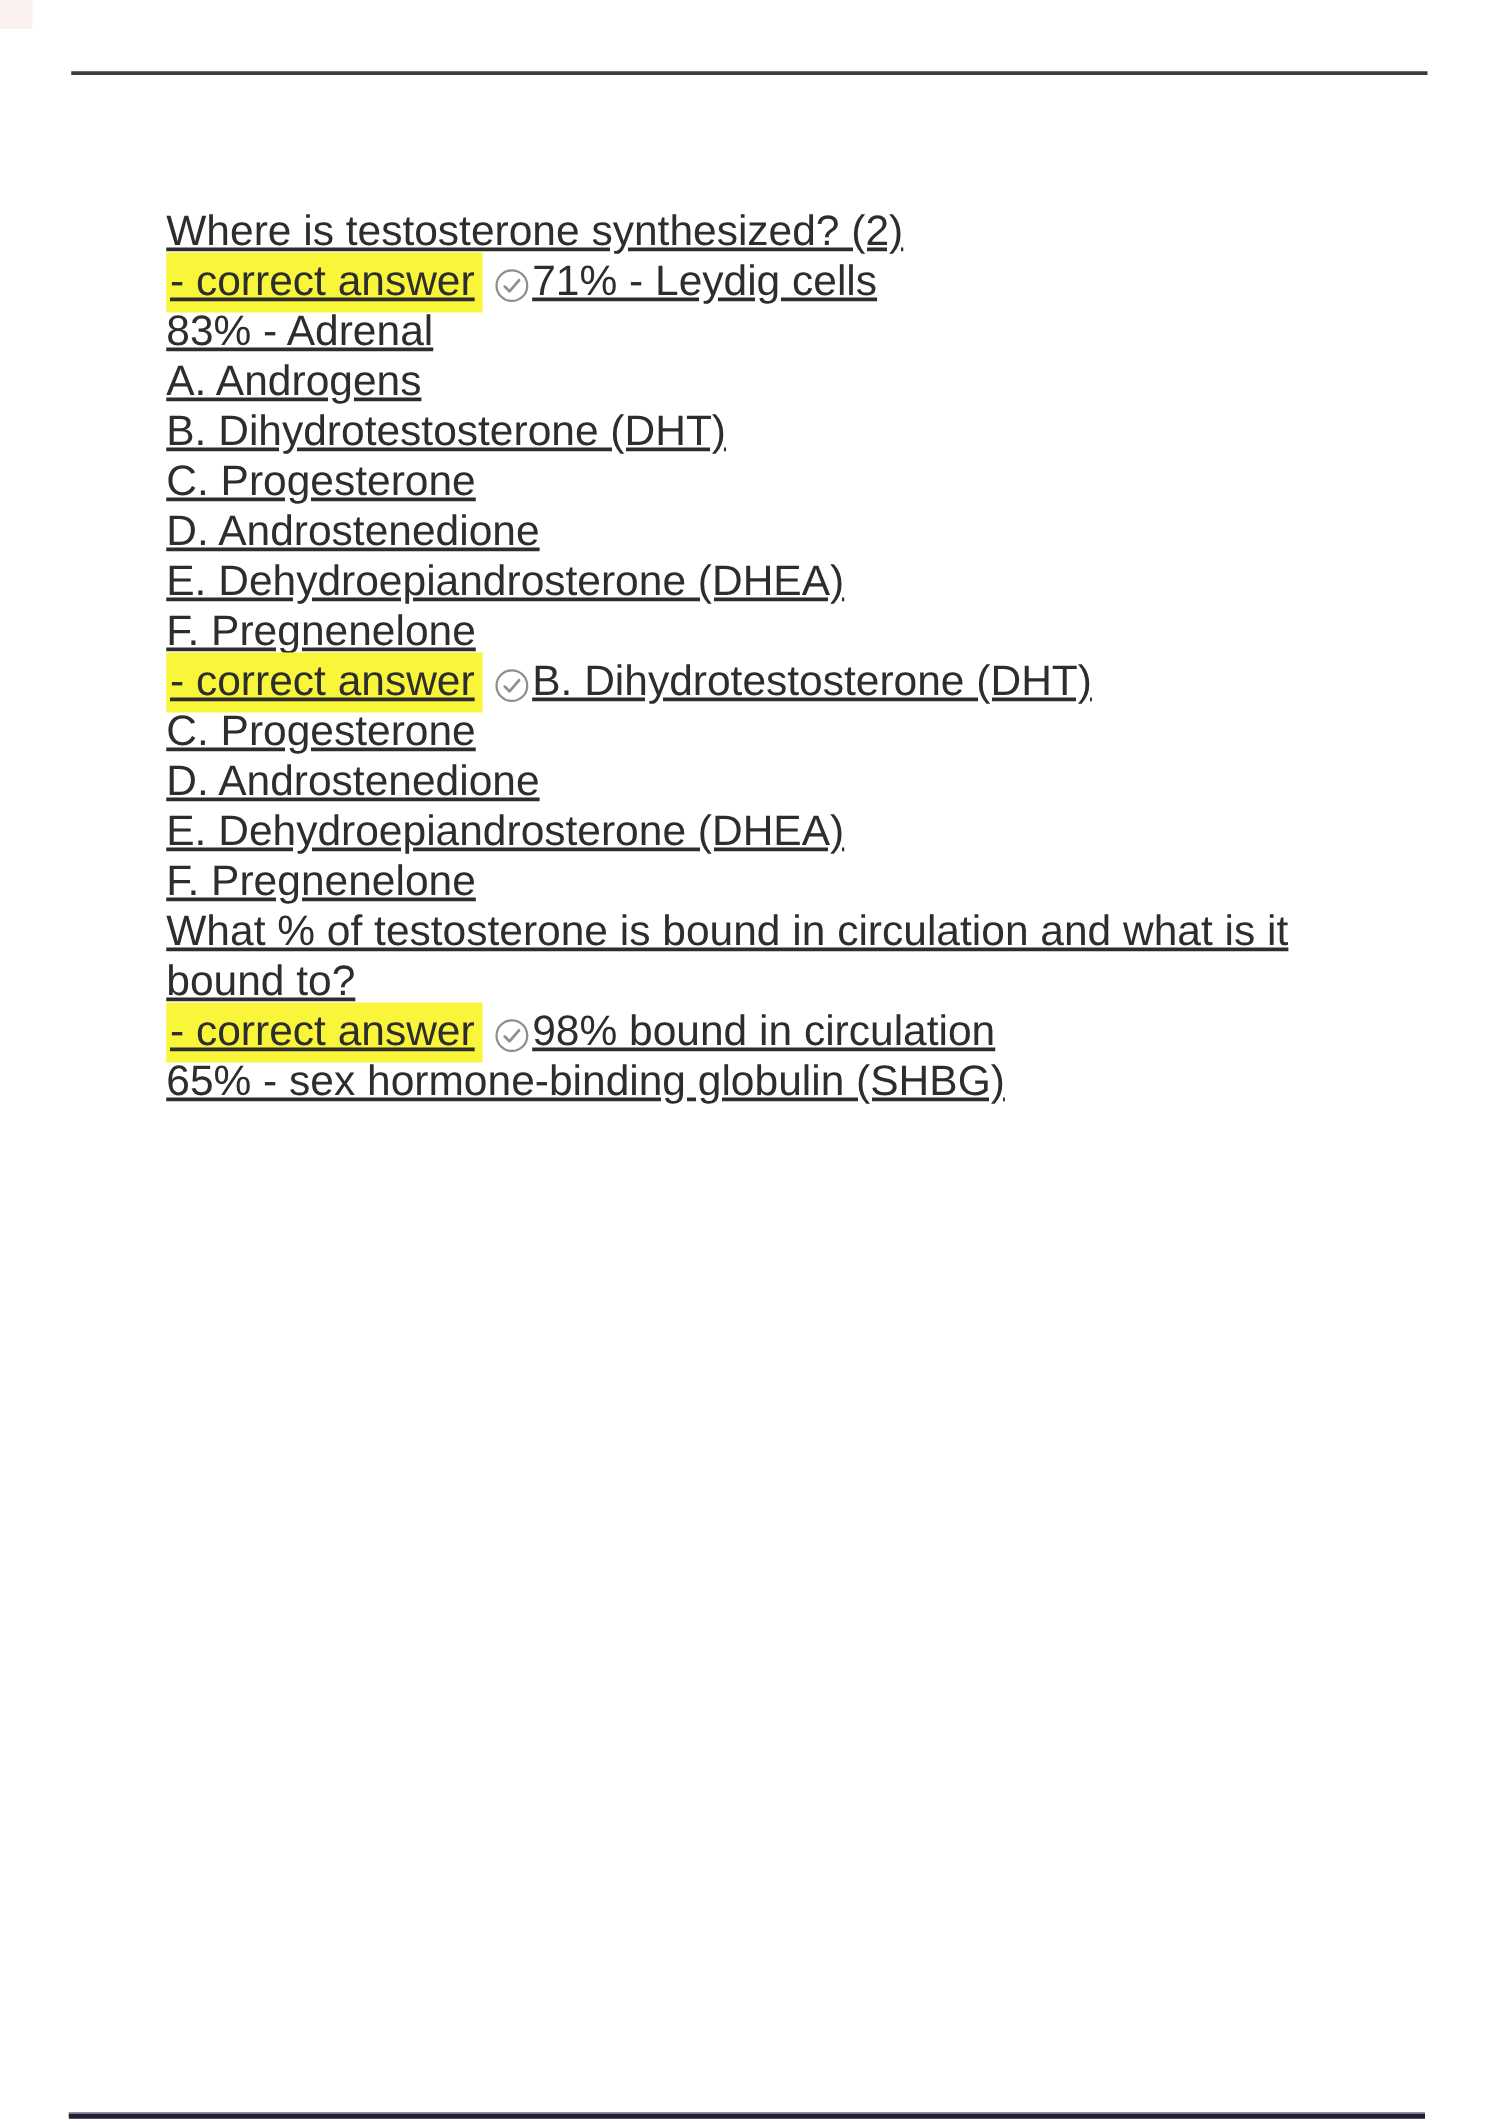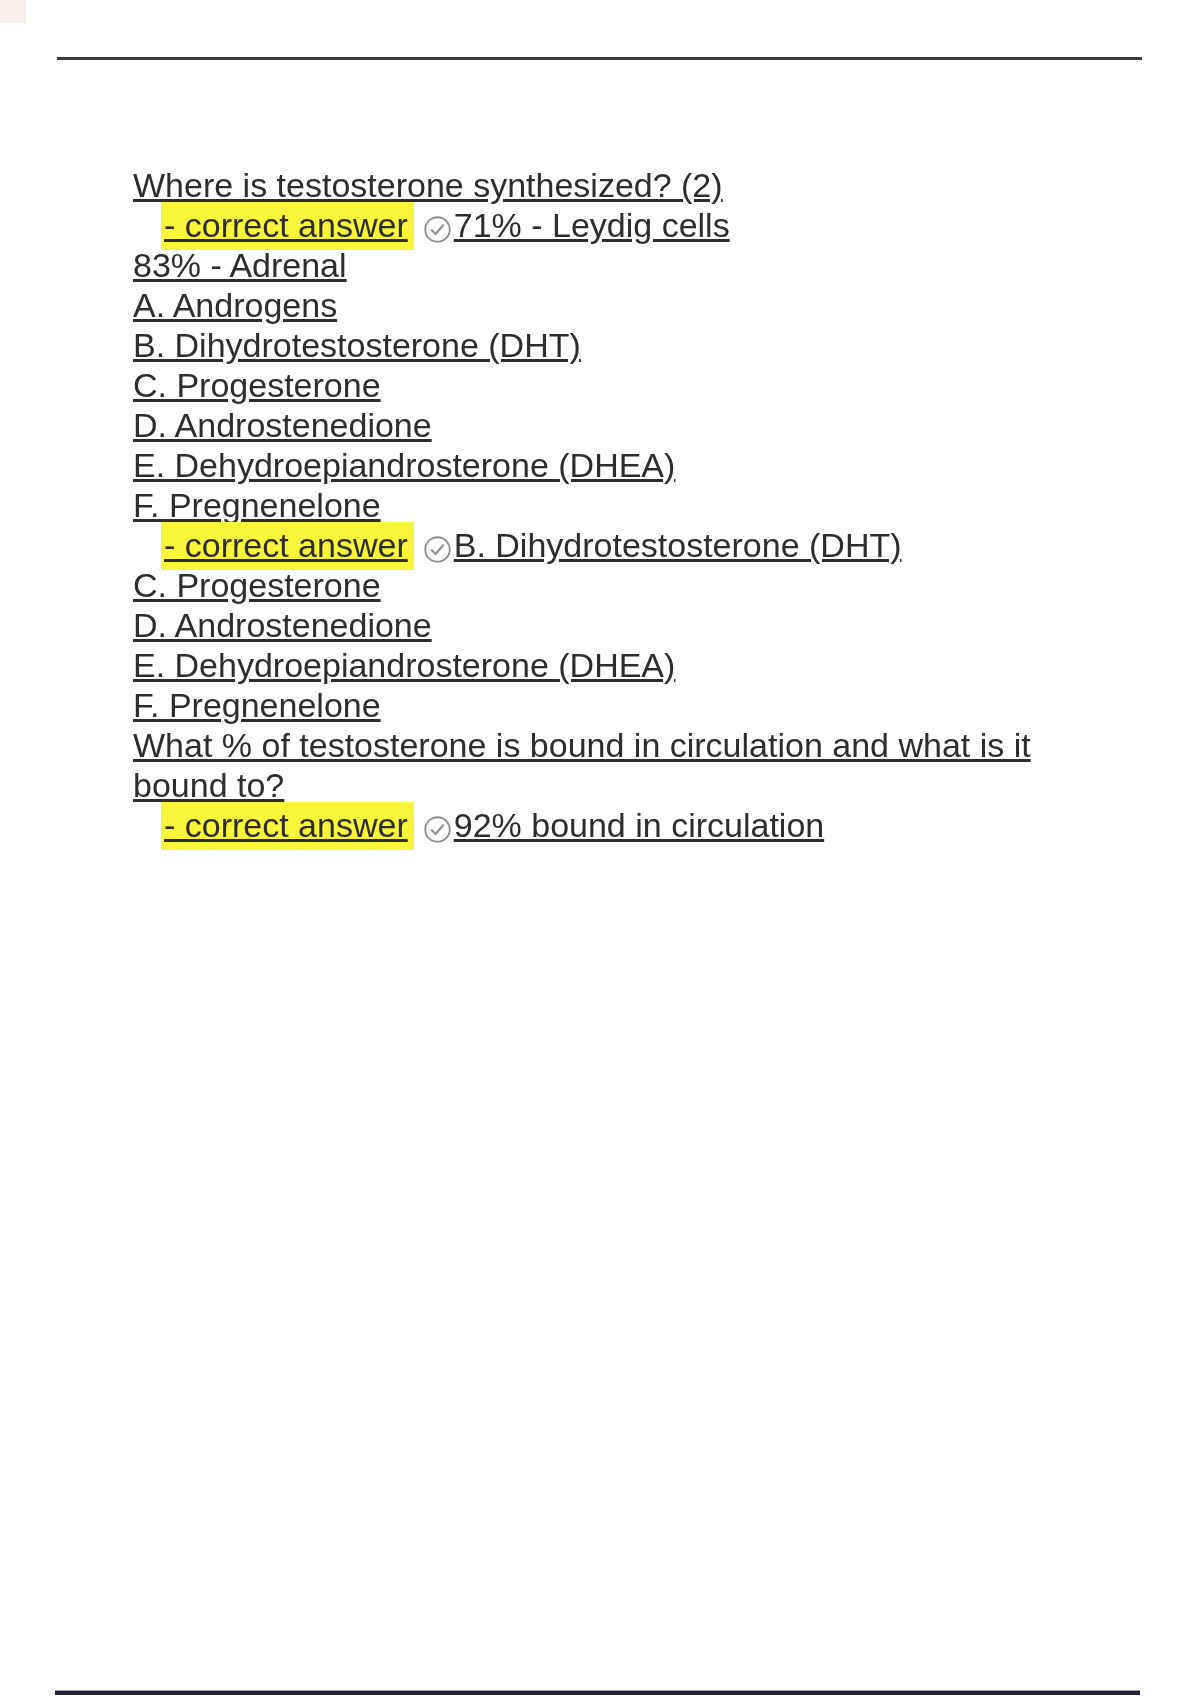--- a/index.html
+++ b/index.html
@@ -41,21 +41,20 @@
   .mt-q1    { margin-top: 46px; }
   .mt-note1 { margin-top: 16px; }
   .mt-q2    { margin-top: 88px; }
   .mt-opt   { margin-top: 16px; }
   .mt-opt2  { margin-top: 24px; }
   .mt-q3    { margin-top: 112px; }
   .mt-note3 { margin-top: 72px; }
   .hl {
     background: var(--yellow, #f8f53b);
     padding: 4px 6px 6px 3px;
-    margin-left: 28px;
   }
   .ic {
     display: inline-block;
     vertical-align: -8px;
     margin: 0 1px 0 8px;
     line-height: 0;
   }
   .bottom-rule {
     position: absolute; left: 55px; top: 1690px;
     width: 1085px; height: 4px;
@@ -98,20 +97,21 @@
     <p class="mt-opt2">C. Progesterone</p>
     <p class="mt-opt">D. Androstenedione</p>
     <p class="mt-opt">E. Dehydroepiandrosterone (DHEA)</p>
     <p class="mt-opt">F. Pregnenelone</p>
 
     <p class="mt-q3">
       <span>What % of testosterone is bound in circulation and what is it bound to?</span><br>
       <span class="hl">- correct answer</span><span class="ic"><svg width="31" height="31" viewBox="0 0 24 24">
             <circle cx="12" cy="12" r="9.5" fill="none" stroke="#8f8f8f" stroke-width="1.4"></circle>
             <path d="M7.6 12.6l2.9 2.9 5.9-6.8" fill="none" stroke="#8f8f8f" stroke-width="1.7" stroke-linecap="round" stroke-linejoin="round"></path>
-          </svg></span><span>92% bound in circulation</span>
+          </svg></span><span>98% bound in circulation</span>
     </p>
+    <p class="mt-note3">65% - sex hormone-binding globulin (SHBG)</p>
 
   </div>
 
   <div class="bottom-rule"></div>
 
 </div>
 
 </body></html>

